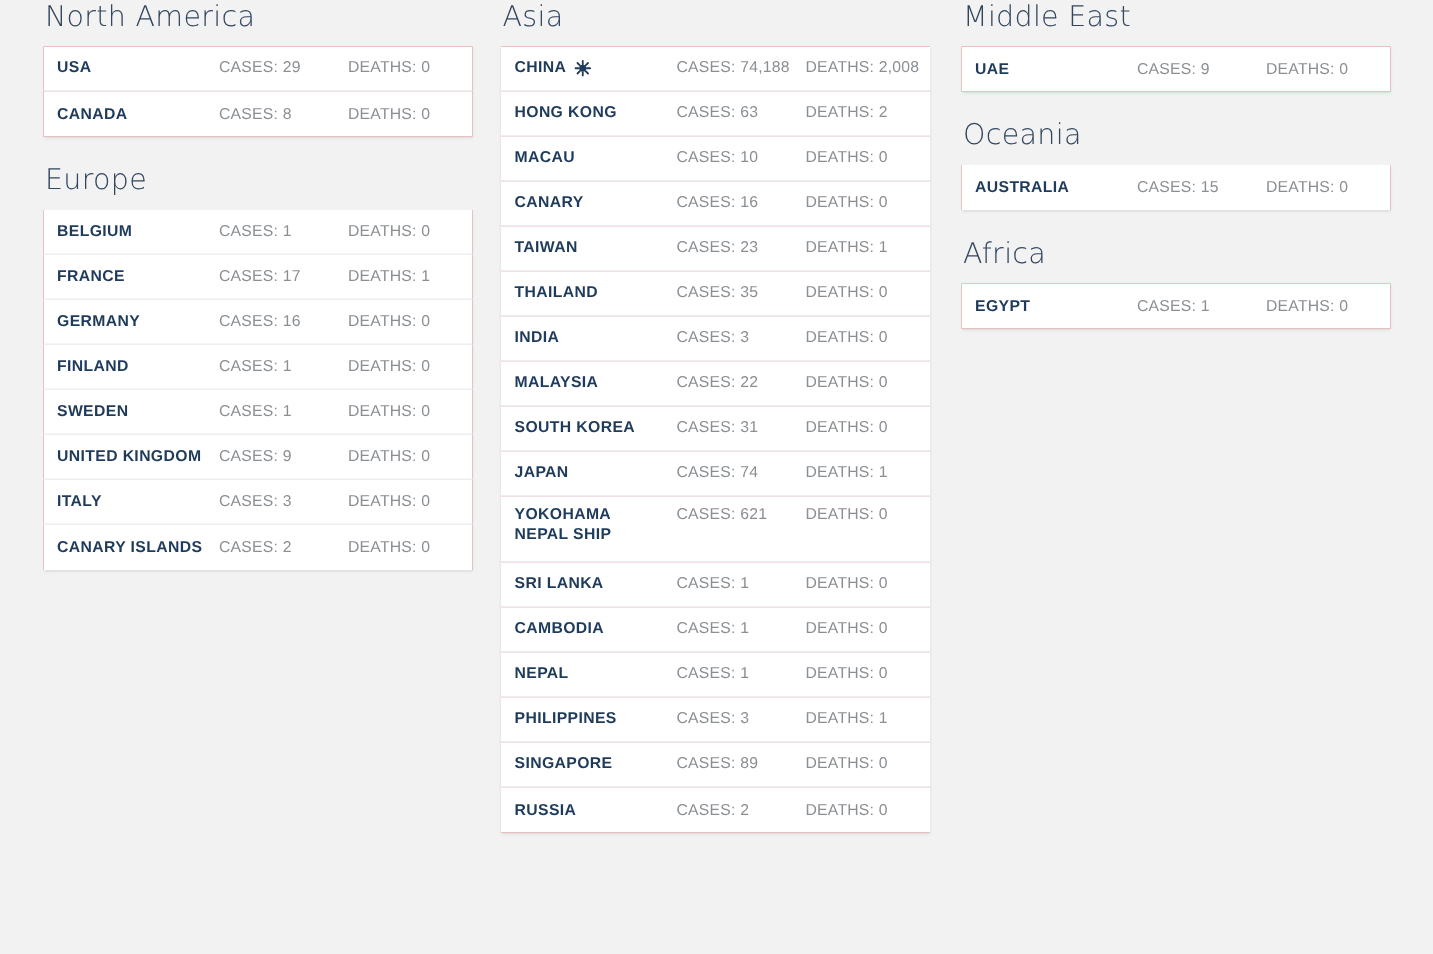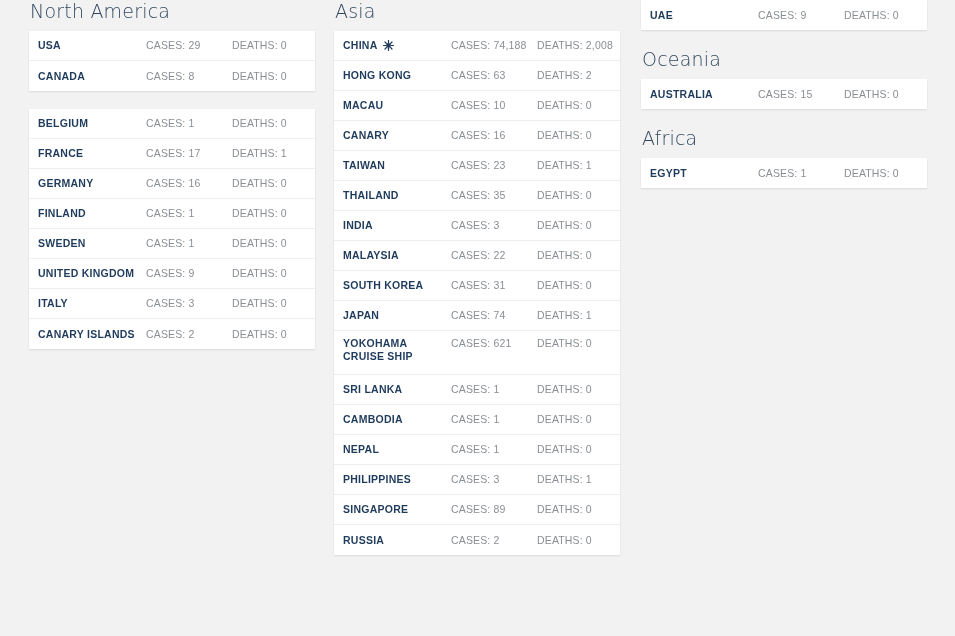--- a/index.html
+++ b/index.html
@@ -111,20 +111,21 @@
           <div class="row">
             <div class="country">
               <span class="country-name">CANADA</span>
             </div>
             <div class="metric cases">CASES: 8</div>
             <div class="metric deaths">DEATHS: 0</div>
           </div>
         </div>
       </div>
       <div class="region-block">
+        <div class="region-title">Europe</div>
         <div class="card">
           <div class="row">
             <div class="country">
               <span class="country-name">BELGIUM</span>
             </div>
             <div class="metric cases">CASES: 1</div>
             <div class="metric deaths">DEATHS: 0</div>
           </div>
           <div class="row">
             <div class="country">
@@ -261,21 +262,21 @@
           <div class="row">
             <div class="country">
               <span class="country-name">JAPAN</span>
             </div>
             <div class="metric cases">CASES: 74</div>
             <div class="metric deaths">DEATHS: 1</div>
           </div>
           <div class="row tall">
             <div class="country">
               <span class="country-name">YOKOHAMA
-CRUISE SHIP</span>
+NEPAL SHIP</span>
             </div>
             <div class="metric cases">CASES: 621</div>
             <div class="metric deaths">DEATHS: 0</div>
           </div>
           <div class="row">
             <div class="country">
               <span class="country-name">SRI LANKA</span>
             </div>
             <div class="metric cases">CASES: 1</div>
             <div class="metric deaths">DEATHS: 0</div>
@@ -313,20 +314,21 @@
               <span class="country-name">RUSSIA</span>
             </div>
             <div class="metric cases">CASES: 2</div>
             <div class="metric deaths">DEATHS: 0</div>
           </div>
         </div>
       </div>
     </div>
   <div class="column" id="col-3">
       <div class="region-block">
+        <div class="region-title">Middle East</div>
         <div class="card">
           <div class="row">
             <div class="country">
               <span class="country-name">UAE</span>
             </div>
             <div class="metric cases">CASES: 9</div>
             <div class="metric deaths">DEATHS: 0</div>
           </div>
         </div>
       </div>

